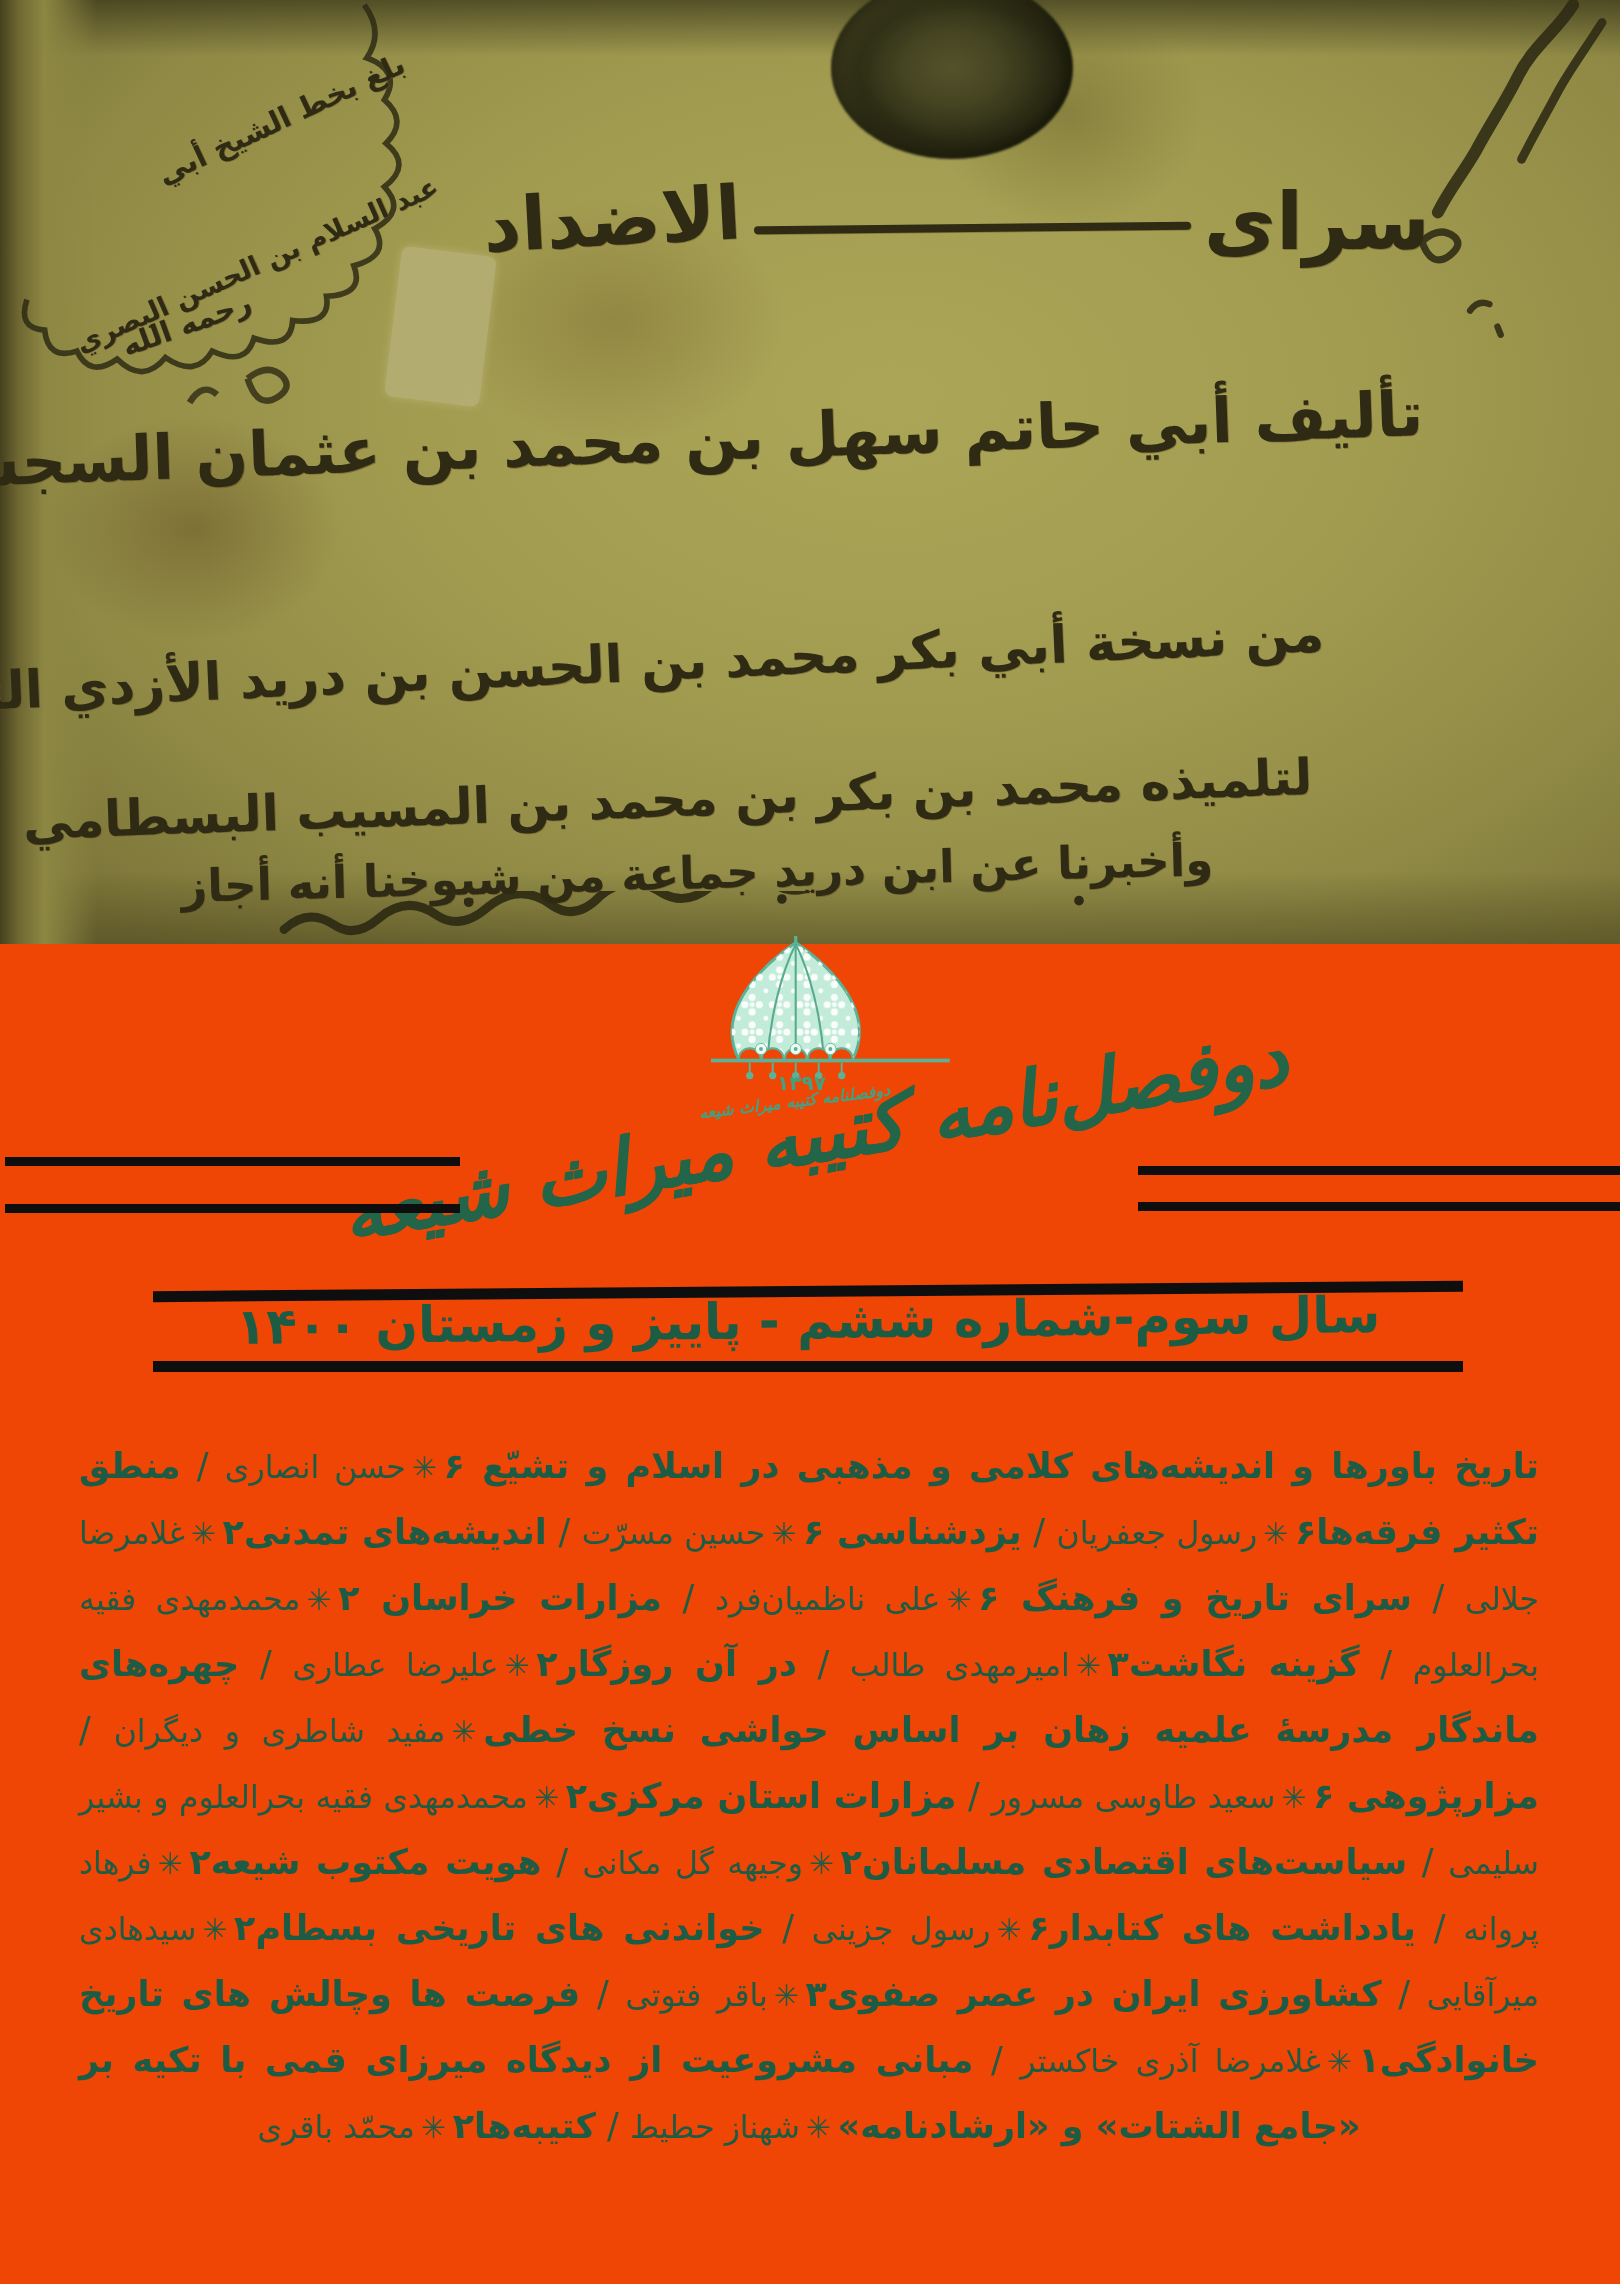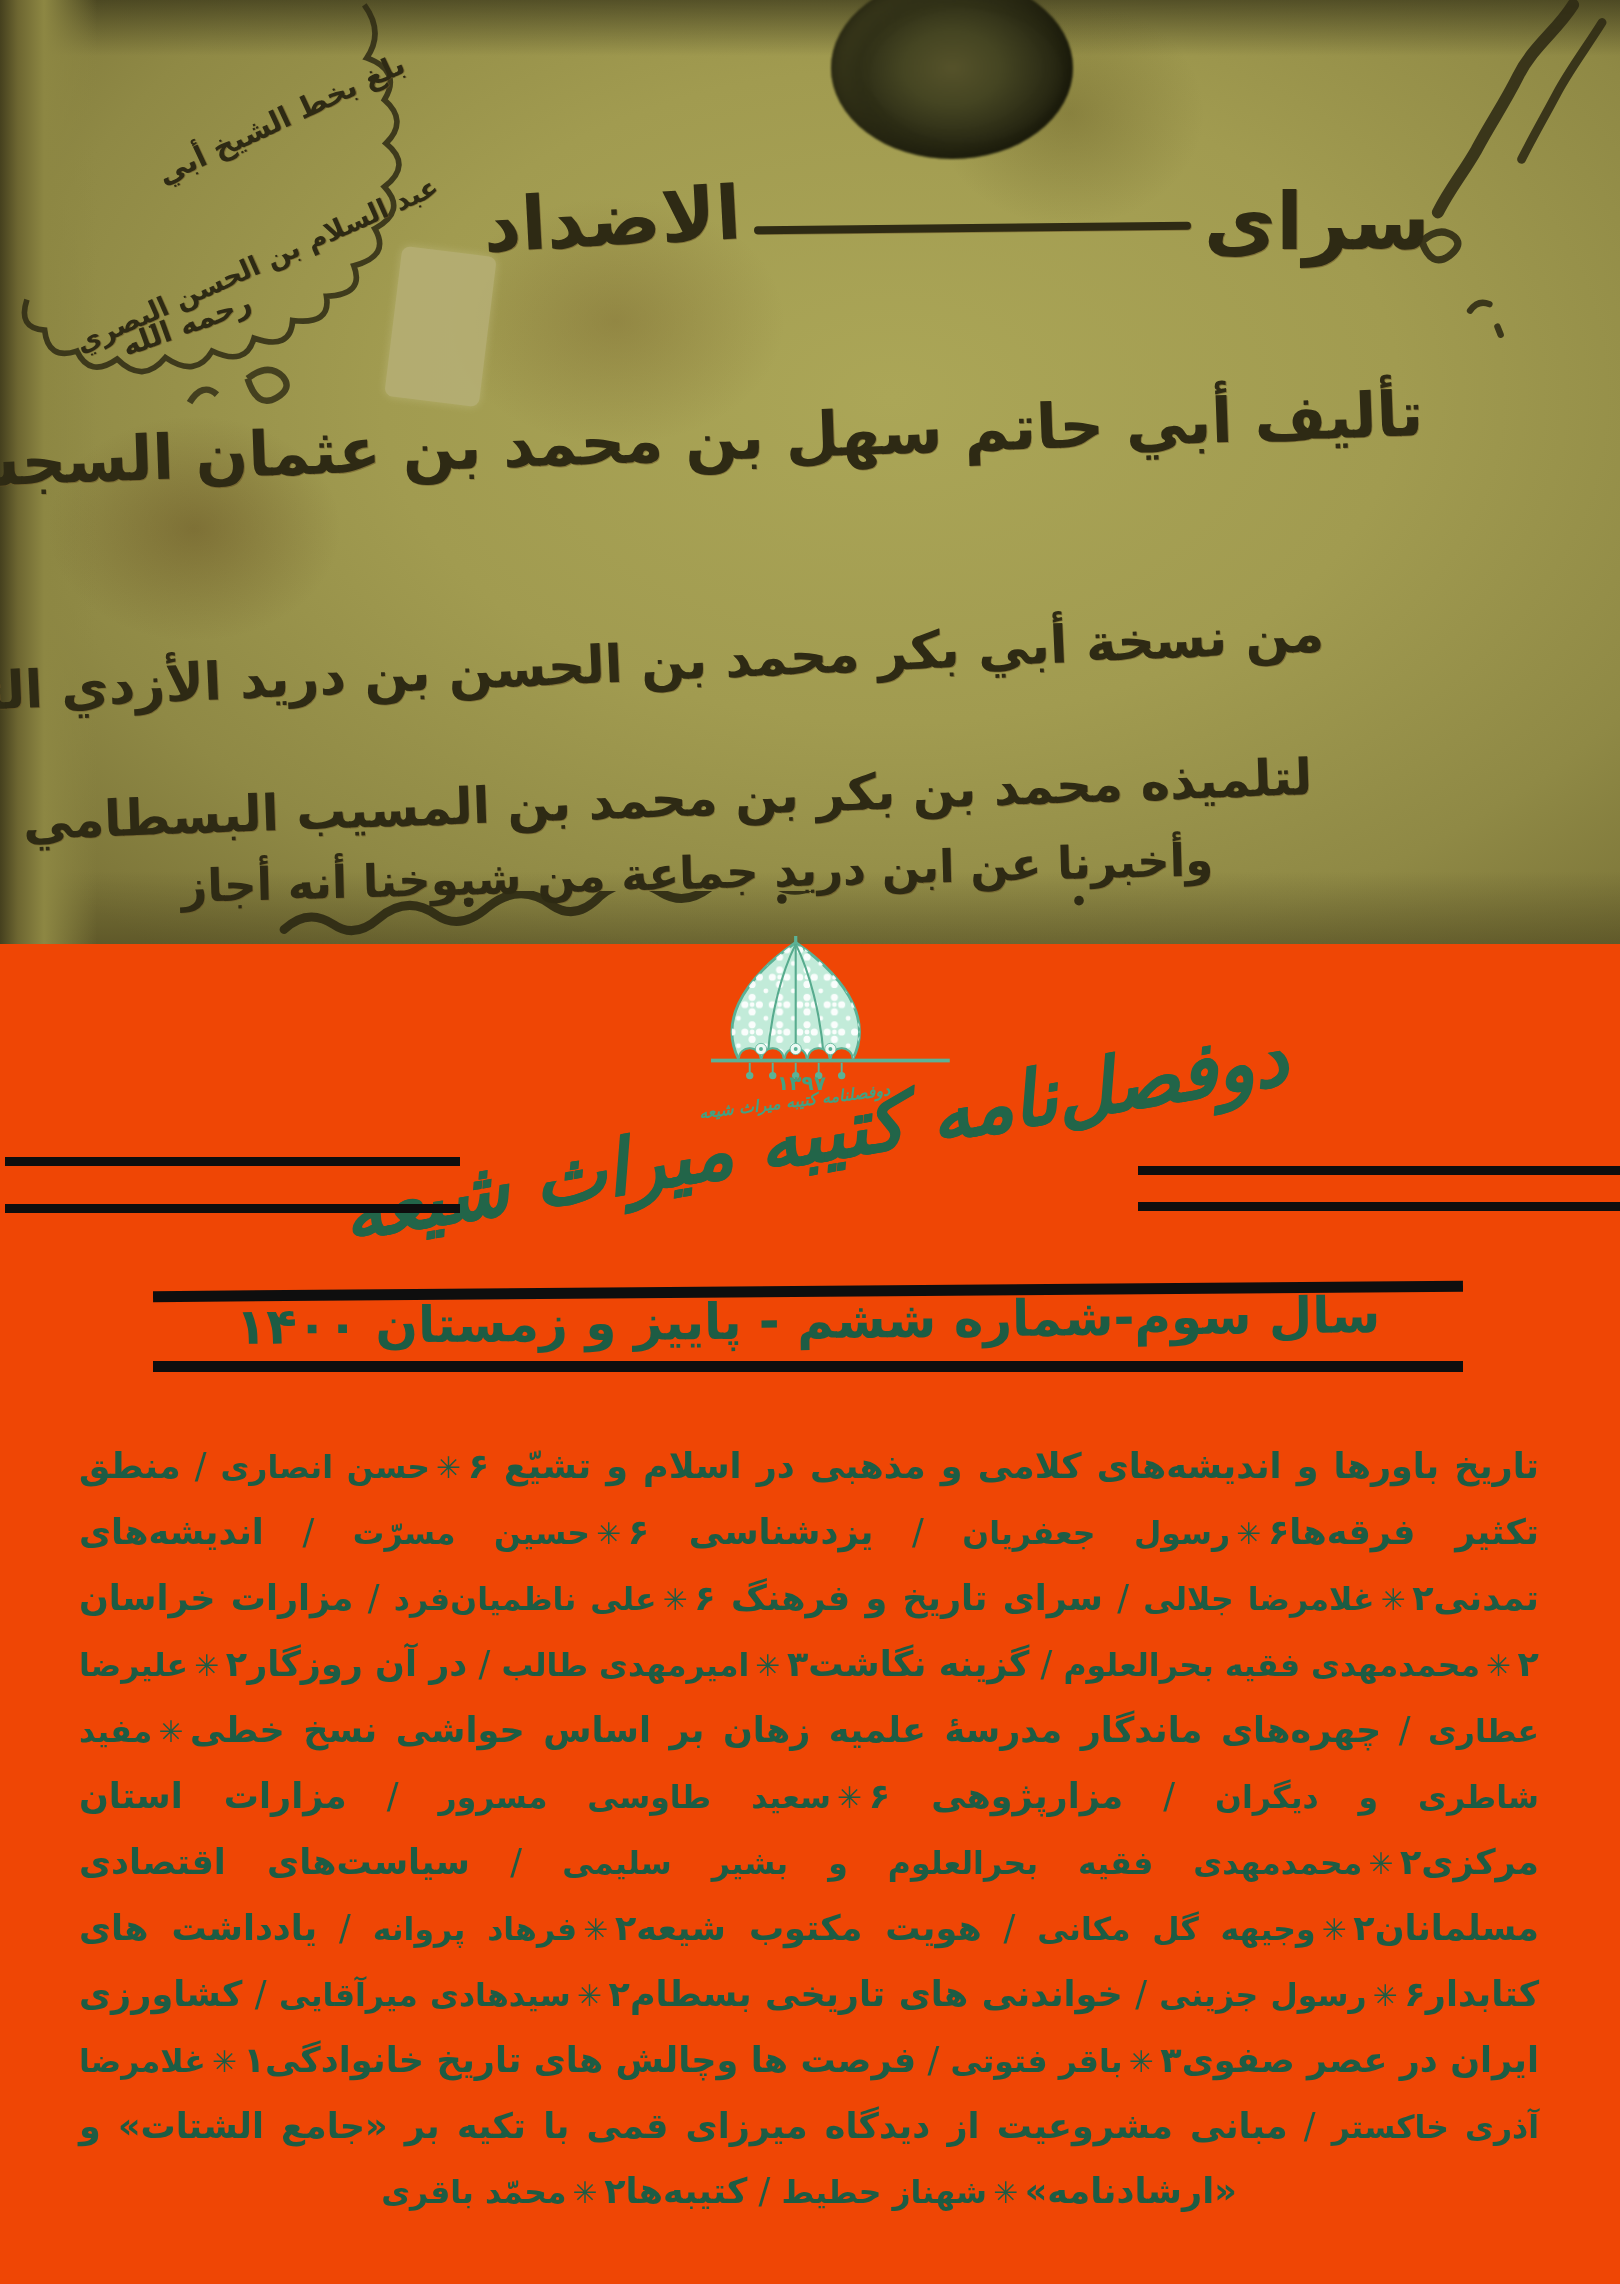--- a/index.html
+++ b/index.html
@@ -63,21 +63,21 @@
   .bar-top{left:153px;top:342px;width:1310px;height:10.5px;transform:rotate(-.45deg);}
   .bar-bottom{left:153px;top:417px;width:1310px;height:10.5px;}
   .issue-line{position:absolute;left:153px;top:348px;width:1310px;text-align:center;
               font-size:50px;font-weight:700;color:#1d5c44;direction:rtl;
               transform:rotate(-.6deg);white-space:nowrap;}
   .contents{position:absolute;left:79px;top:490px;width:1460px;direction:rtl;
             text-align:justify;text-align-last:center;font-size:35px;line-height:64px;
             color:#1d5c44;}
   .contents .ct{font-weight:700;}
   .contents .cs{font-weight:700;margin:0 6.4px;font-size:.85em;}
-  .contents .ca{font-weight:700;font-size:.9em;}
+  .contents .ca{font-weight:400;font-size:.9em;}
   .contents .cd{font-weight:400;}
 </style>
 </head>
 <body>
 
 <div class="cover">
 
   <section class="manuscript">
 
     <div class="seal"></div>

